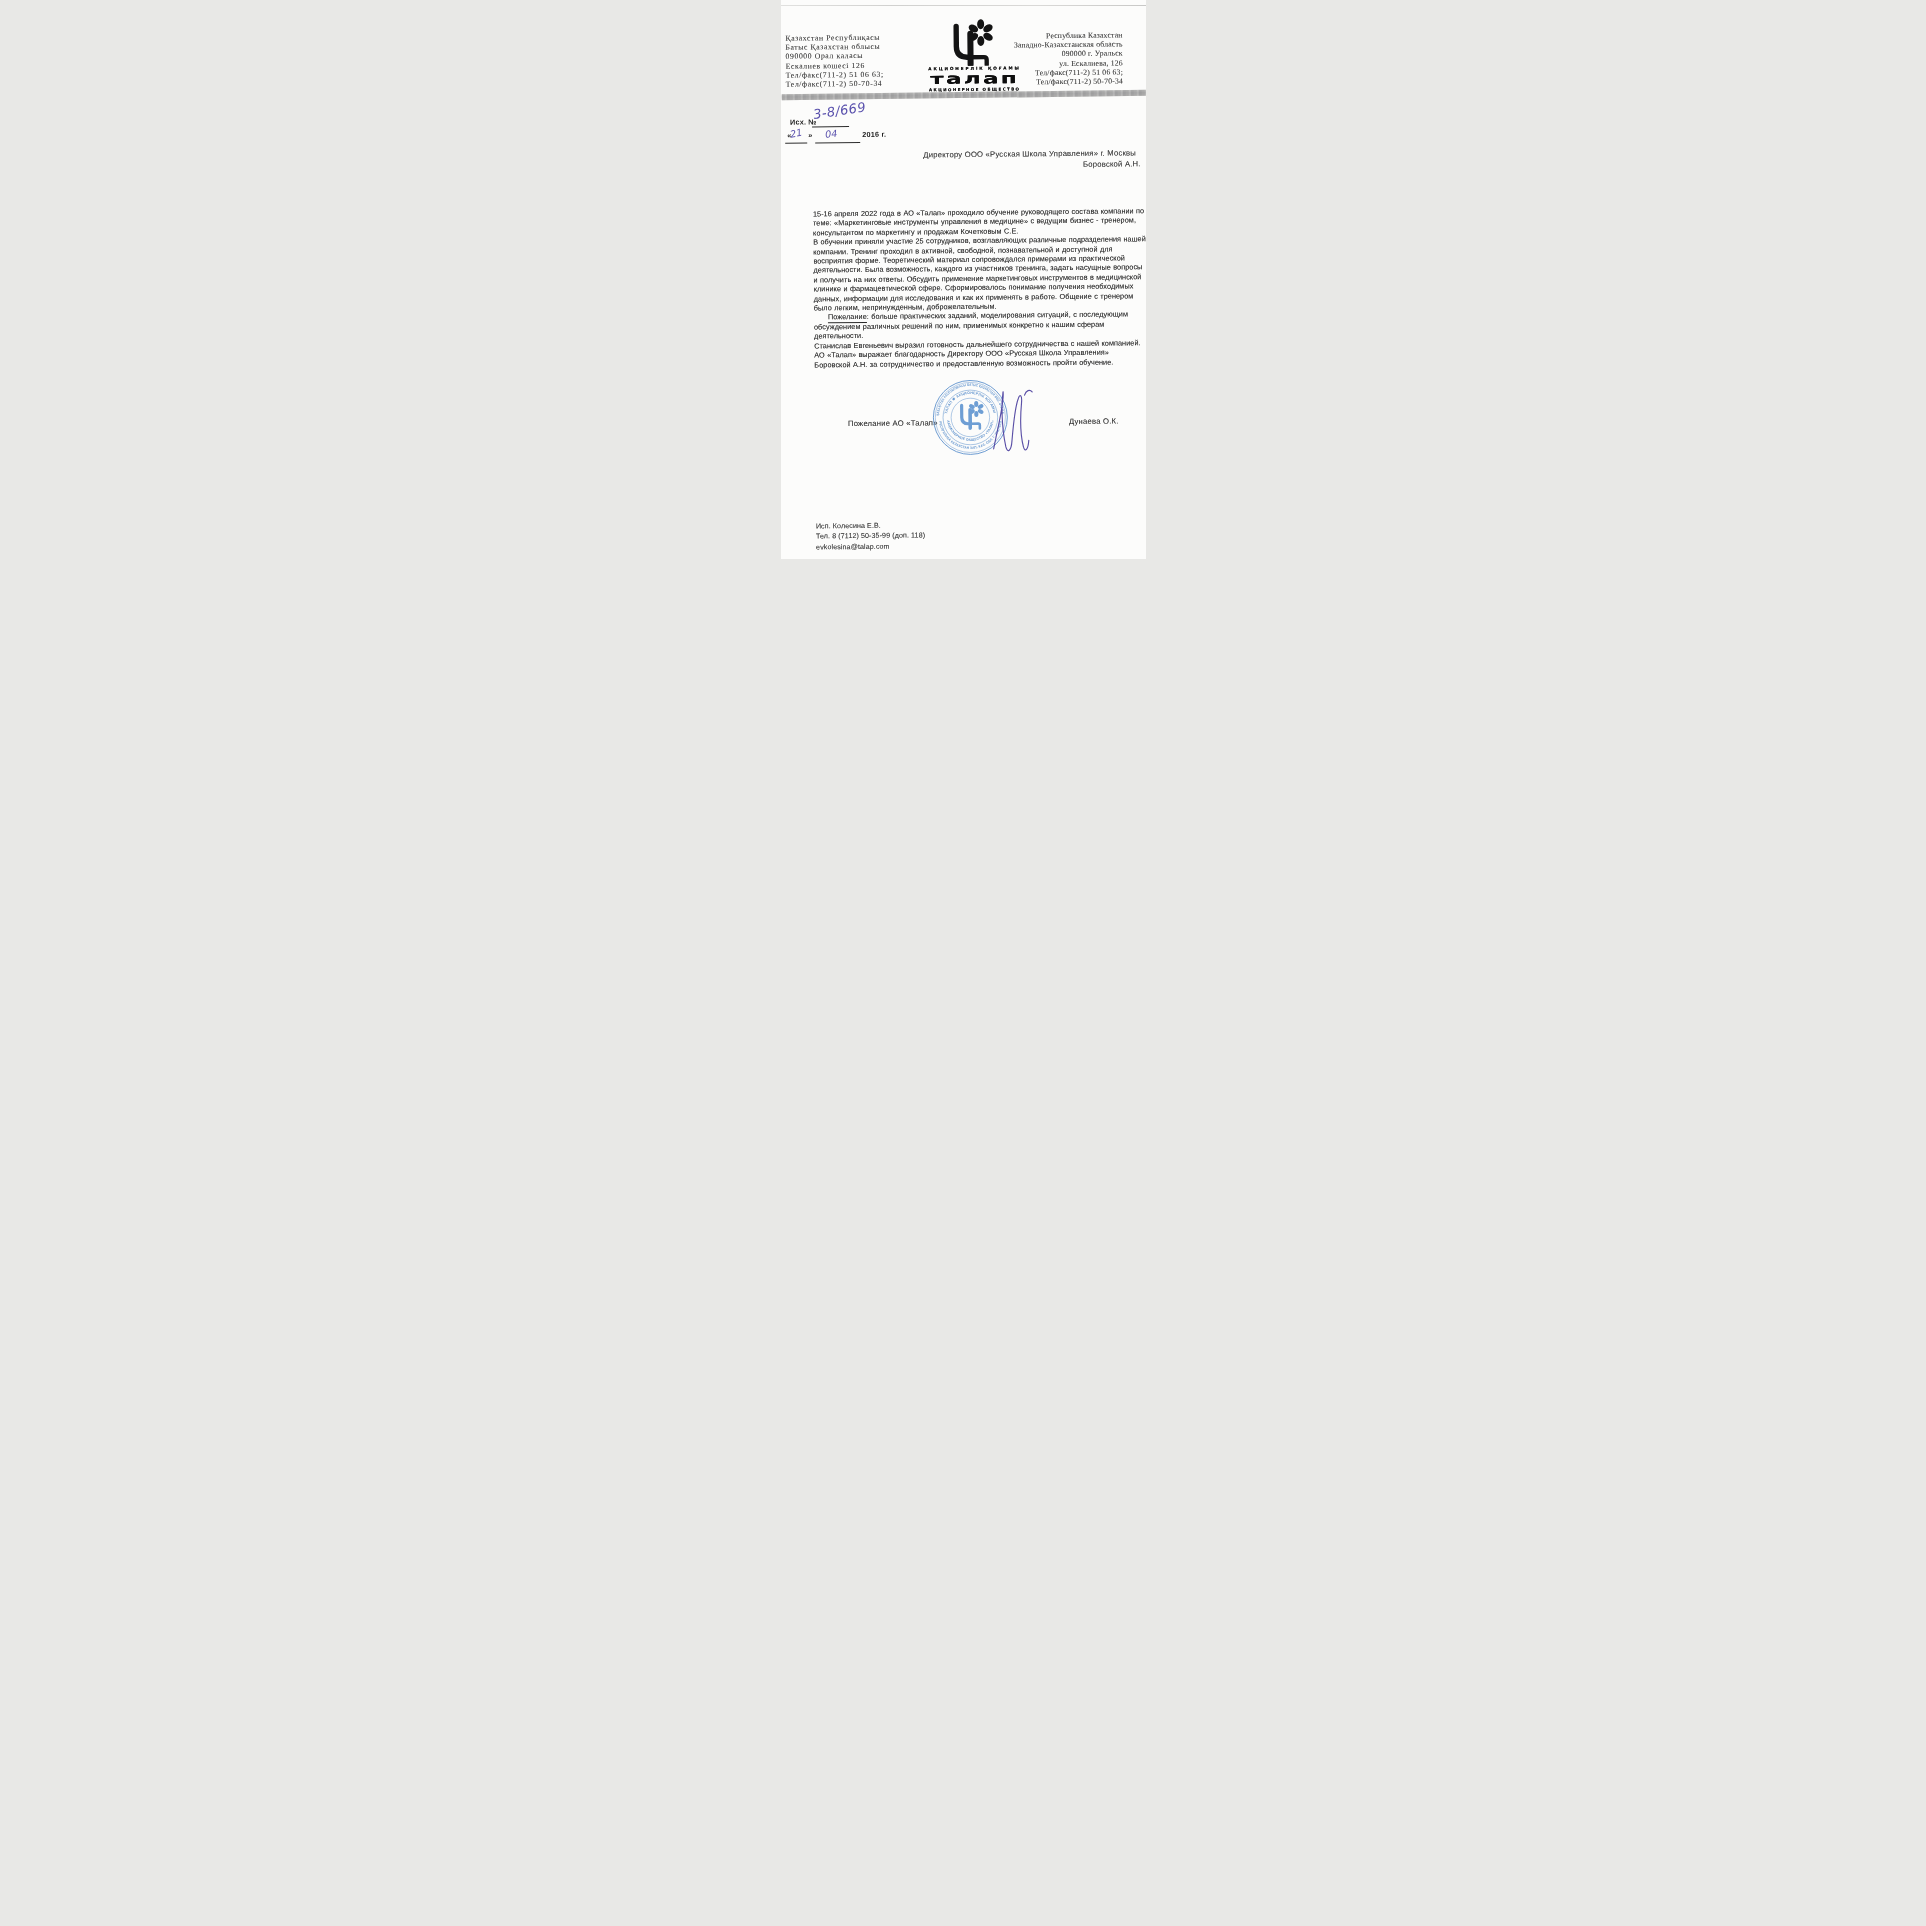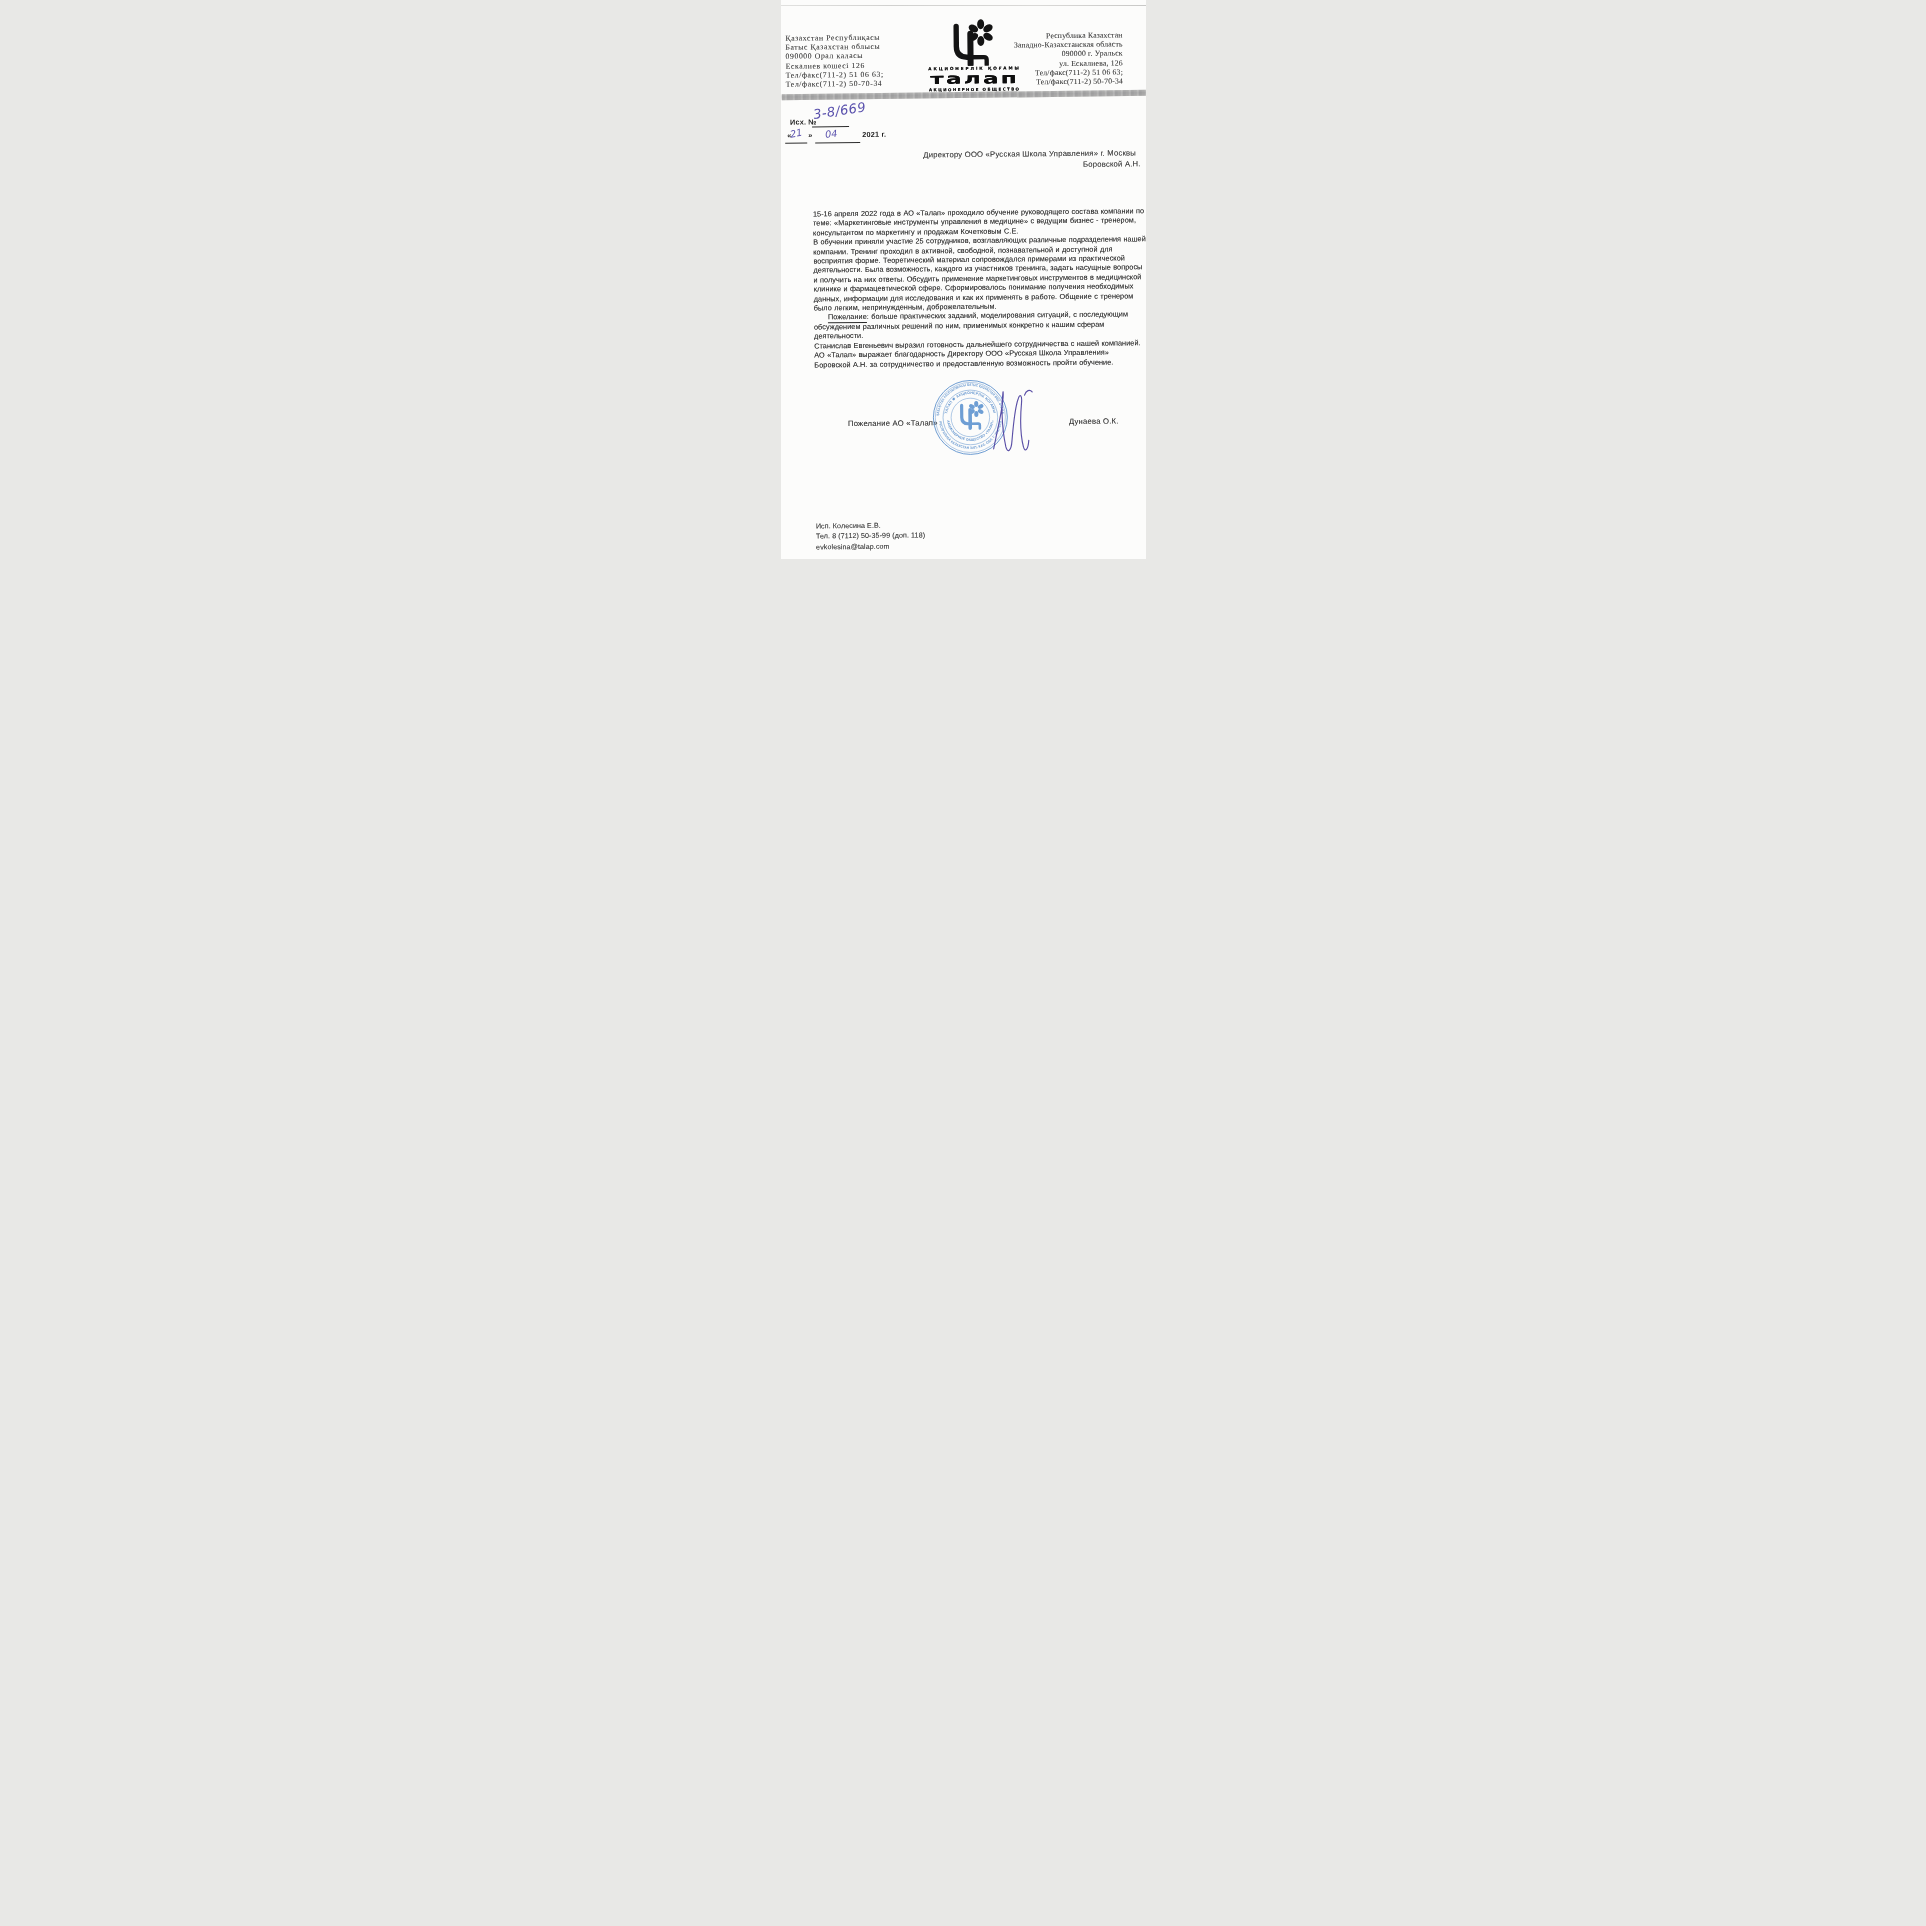--- a/index.html
+++ b/index.html
@@ -127,21 +127,21 @@
     <div class="abs ref-label">Исх. №</div>
     <div class="abs hand hand-number">3-8/669</div>
     <div class="abs uline uline1"></div>
 
     <div class="abs q q-open">«</div>
     <div class="abs hand hand-day">21</div>
     <div class="abs uline uline-day"></div>
     <div class="abs q q-close">»</div>
     <div class="abs hand hand-month">04</div>
     <div class="abs uline uline-month"></div>
-    <div class="abs year">2021 г.</div>
+    <div class="abs year">2016 г.</div>
 
     <div class="abs addr">
       <div>Директору  ООО «Русская Школа Управления» г. Москвы</div>
       <div class="l2">Боровской А.Н.</div>
     </div>
 
     <div class="abs body-block">
       <div class="bline">15-16 апреля 2022 года в АО «Талап» проходило обучение руководящего состава компании по</div>
       <div class="bline">теме: «Маркетинговые инструменты управления в медицине» с ведущим бизнес - тренером,</div>
       <div class="bline">консультантом по маркетингу и продажам Кочетковым С.Е.</div>

